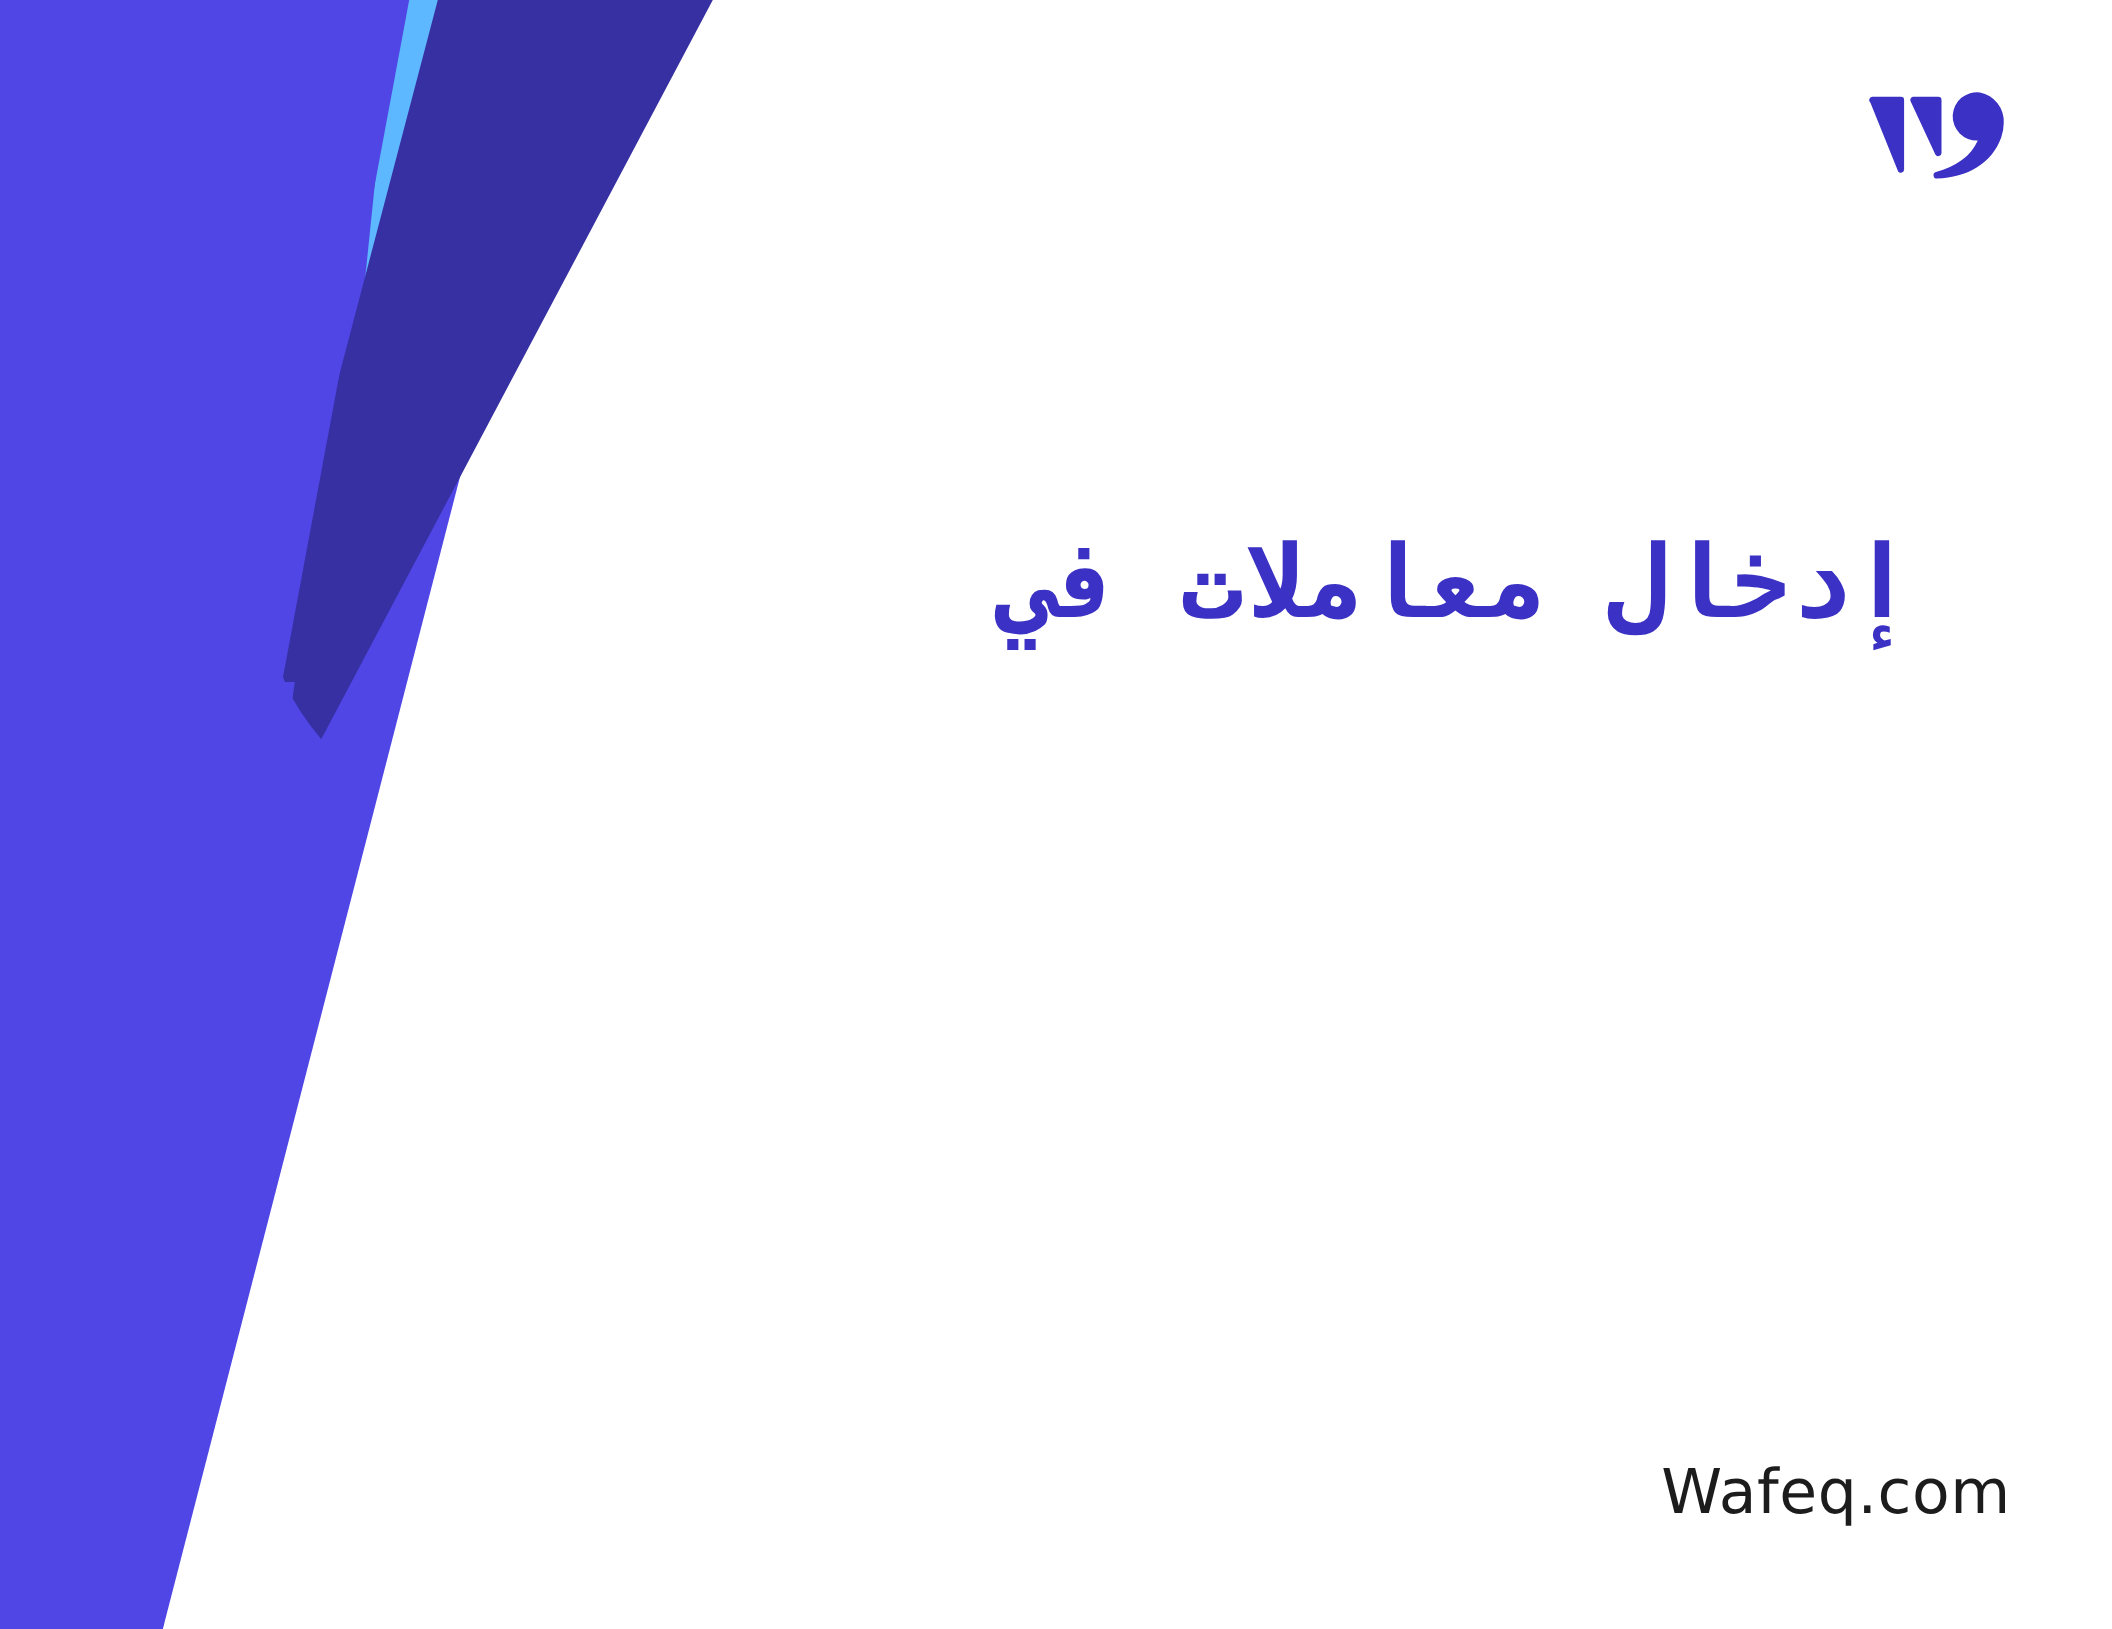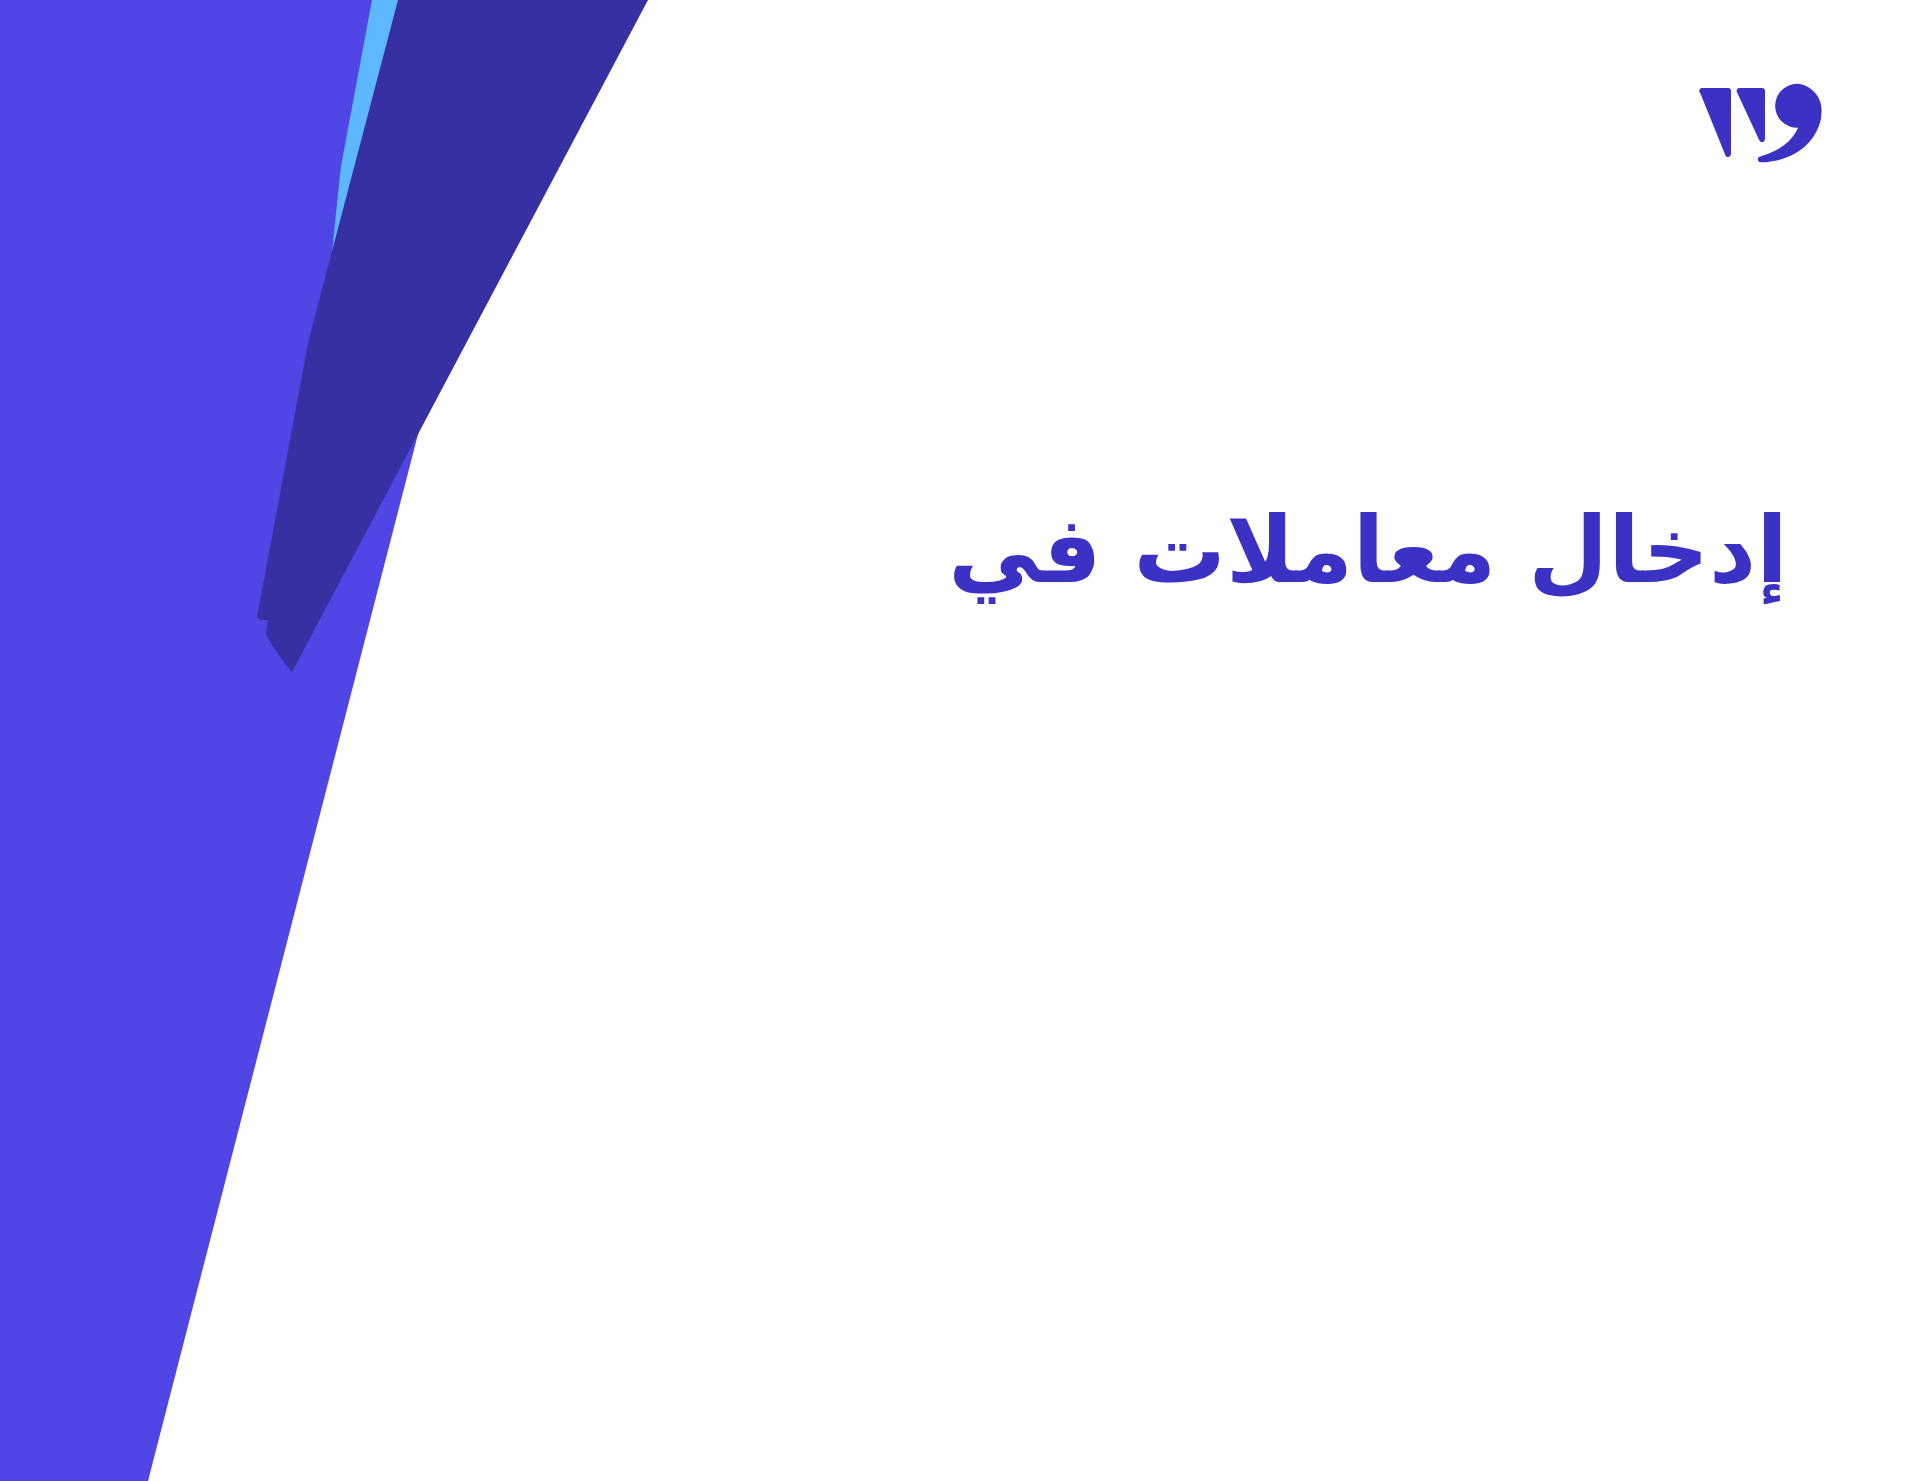--- a/index.html
+++ b/index.html
@@ -34,25 +34,26 @@
     top: 62px;
     right: 92px;
     width: 132px;
     height: 118px;
   }
   .logo-wrap svg { display: block; width: 100%; height: 100%; }
 
   
   .title-block {
     position: absolute;
-    top: 484px;
+    top: 470px;
     right: 92px;
     width: 920px;
-    text-align: center;
+    text-align: left;
     direction: rtl;
+    font-family: Liberation Mono, monospace;
   }
   .title-line {
     display: block;
     color: #3B31C4;
     font-weight: 700;
     font-size: 92px;
     line-height: 1.46;
     letter-spacing: 0;
     white-space: nowrap;
   }
@@ -101,14 +102,17 @@
 
       <path d="M104,22 a22,22 0 1 0 -2,43.8 c-6,14 -20,24 -38,28.6 a3,3 0 0 0 0.8,5.9
                c28,-0.6 50,-14 58.4,-37 a40,40 0 0 0 2.4,-13.6 A27,27 0 0 0 104,22 Z" fill="#3B31C4"></path>
     </svg>
   </div>
 
   <div class="title-block">
     <span class="title-line">إدخال معاملات في</span>
   </div>
 
+  <div class="footer">
+    <div class="footer-text">Wafeq.com</div>
+  </div>
 
 </div>
 
 </body></html>

